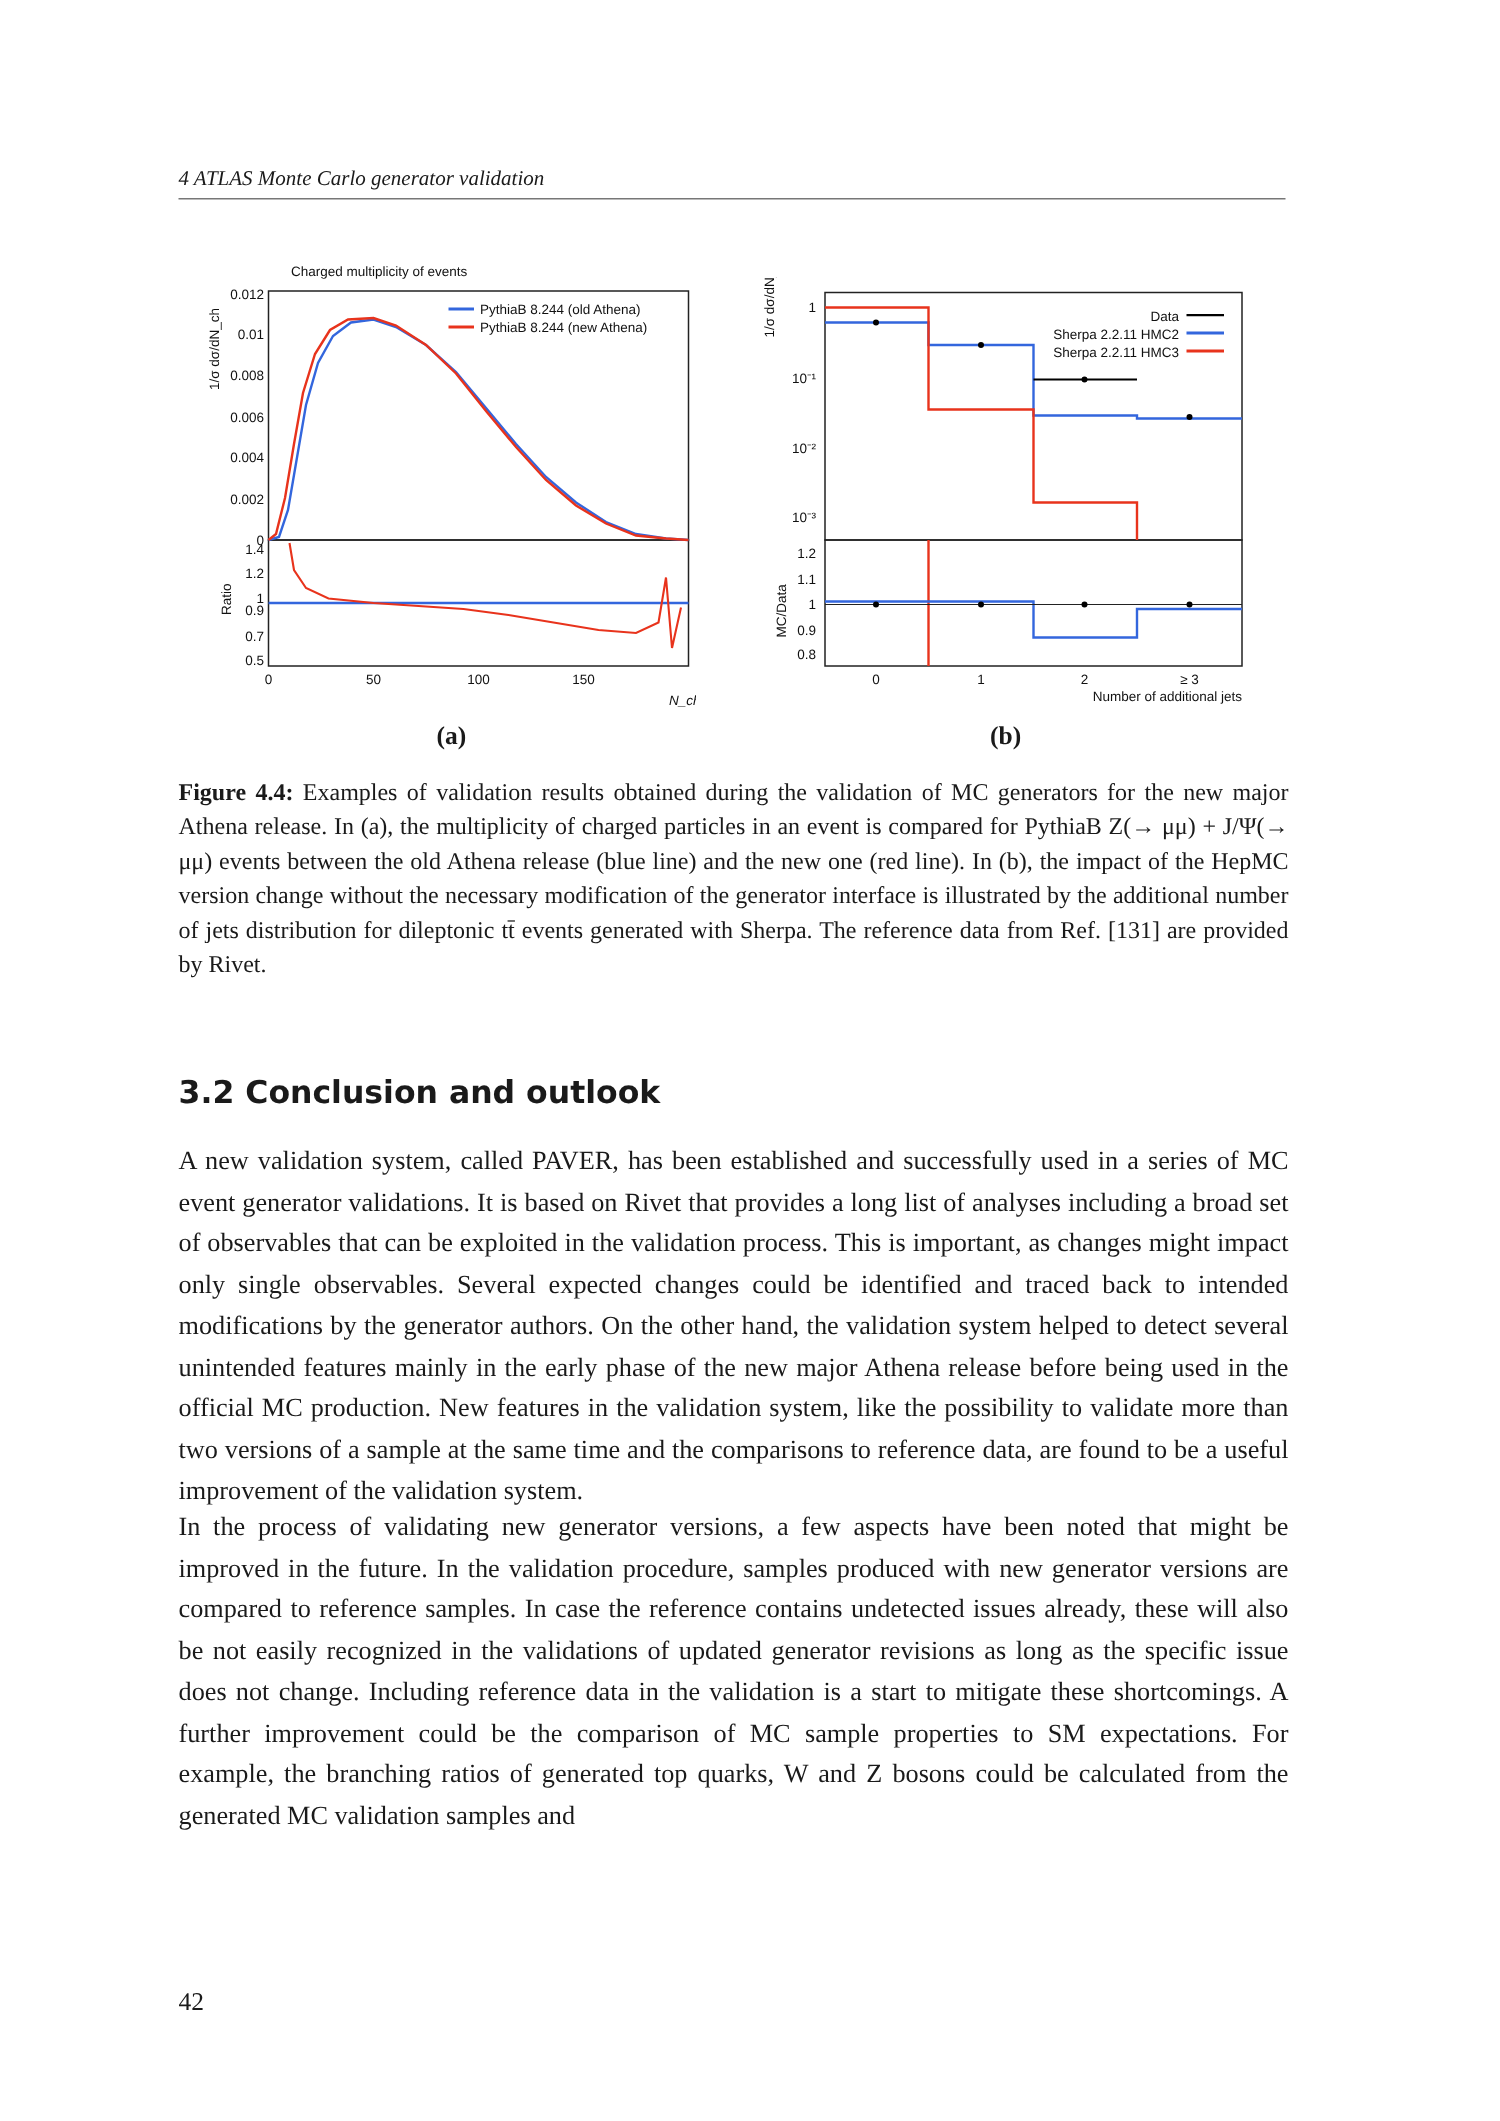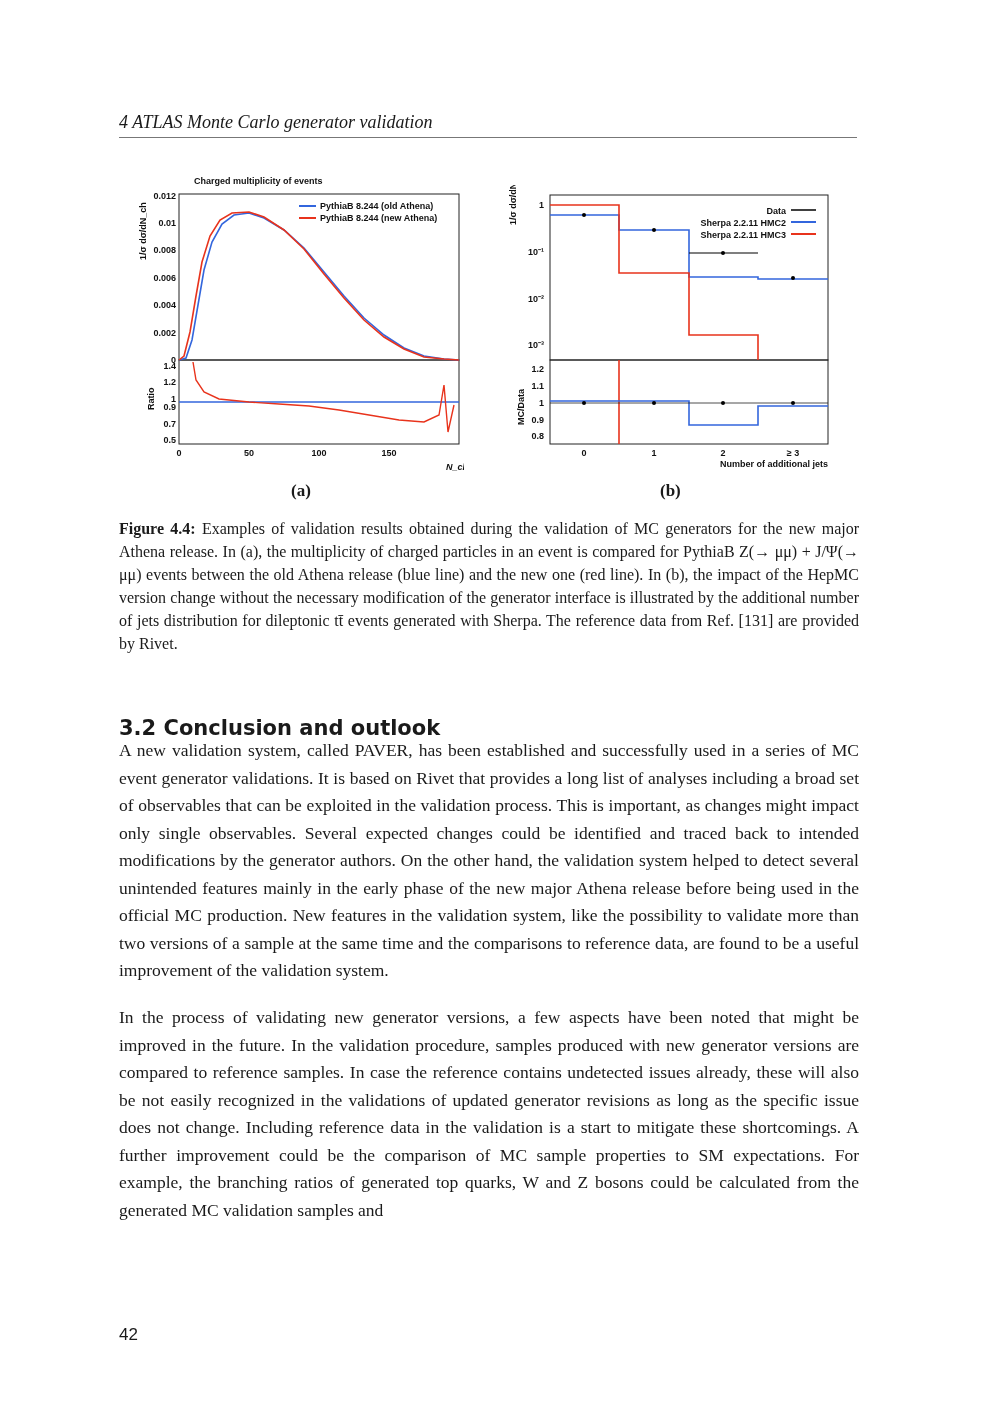--- a/index.html
+++ b/index.html
@@ -1,28 +1,28 @@
 <!DOCTYPE html>
 <html><head>
 <meta charset="utf-8">
 <style>
   html, body { margin: 0; padding: 0; background: #fff; }
   body { width: 1000px; height: 1414px; position: relative; font-family: "DejaVu Serif", serif; color: #1a1a1a; overflow: hidden; }
-  .running-head { position: absolute; left: 119px; top: 112px; width: 738px; font-style: italic; font-size: 18px; border-bottom: 1px solid #777; padding-bottom: 4px; font-family: "Liberation Serif", serif; }
+  .running-head { position: absolute; left: 119px; top: 112px; width: 738px; font-style: italic; font-size: 14px; border-bottom: 1px solid #777; padding-bottom: 4px; font-family: "Liberation Serif", serif; }
   .figure { position: absolute; left: 119px; top: 165px; width: 738px; height: 340px; }
-  .sub { position: absolute; font-family: "Liberation Sans", sans-serif; font-weight: bold; }
+  .sub { position: absolute; font-family: "Liberation Sans", sans-serif; }
   .sub svg { display: block; }
   .sublabel { position: absolute; font-weight: bold; font-size: 17px; font-family: "Liberation Serif", serif; }
   .caption { position: absolute; left: 119px; top: 517px; width: 740px; font-size: 16px; line-height: 23px; font-family: "Liberation Serif", serif; text-align: justify; }
   .caption b { font-weight: bold; }
   .section-title { position: absolute; left: 119px; top: 716px; font-family: "DejaVu Sans", sans-serif; font-weight: bold; font-size: 21px; }
   .body-text { position: absolute; left: 119px; width: 740px; font-size: 17.5px; line-height: 27.5px; text-align: justify; font-family: "Liberation Serif", serif; }
-  .p1 { top: 737px; }
+  .p1 { top: 760px; }
   .p2 { top: 1004px; }
-  .pagenum { position: absolute; left: 119px; top: 1325px; font-size: 17px; font-family: Liberation Sans, sans-serif; }
+  .pagenum { position: absolute; left: 119px; top: 1325px; font-size: 17px; font-family: Liberation Serif, serif; }
   .ax text { font-size: 9px; fill: #111; }
 </style>
 </head>
 <body>
 
 <div class="running-head">4  ATLAS Monte Carlo generator validation</div>
 
 <div class="figure">
 
   <div class="sub" style="left:15px; top:5px;">

